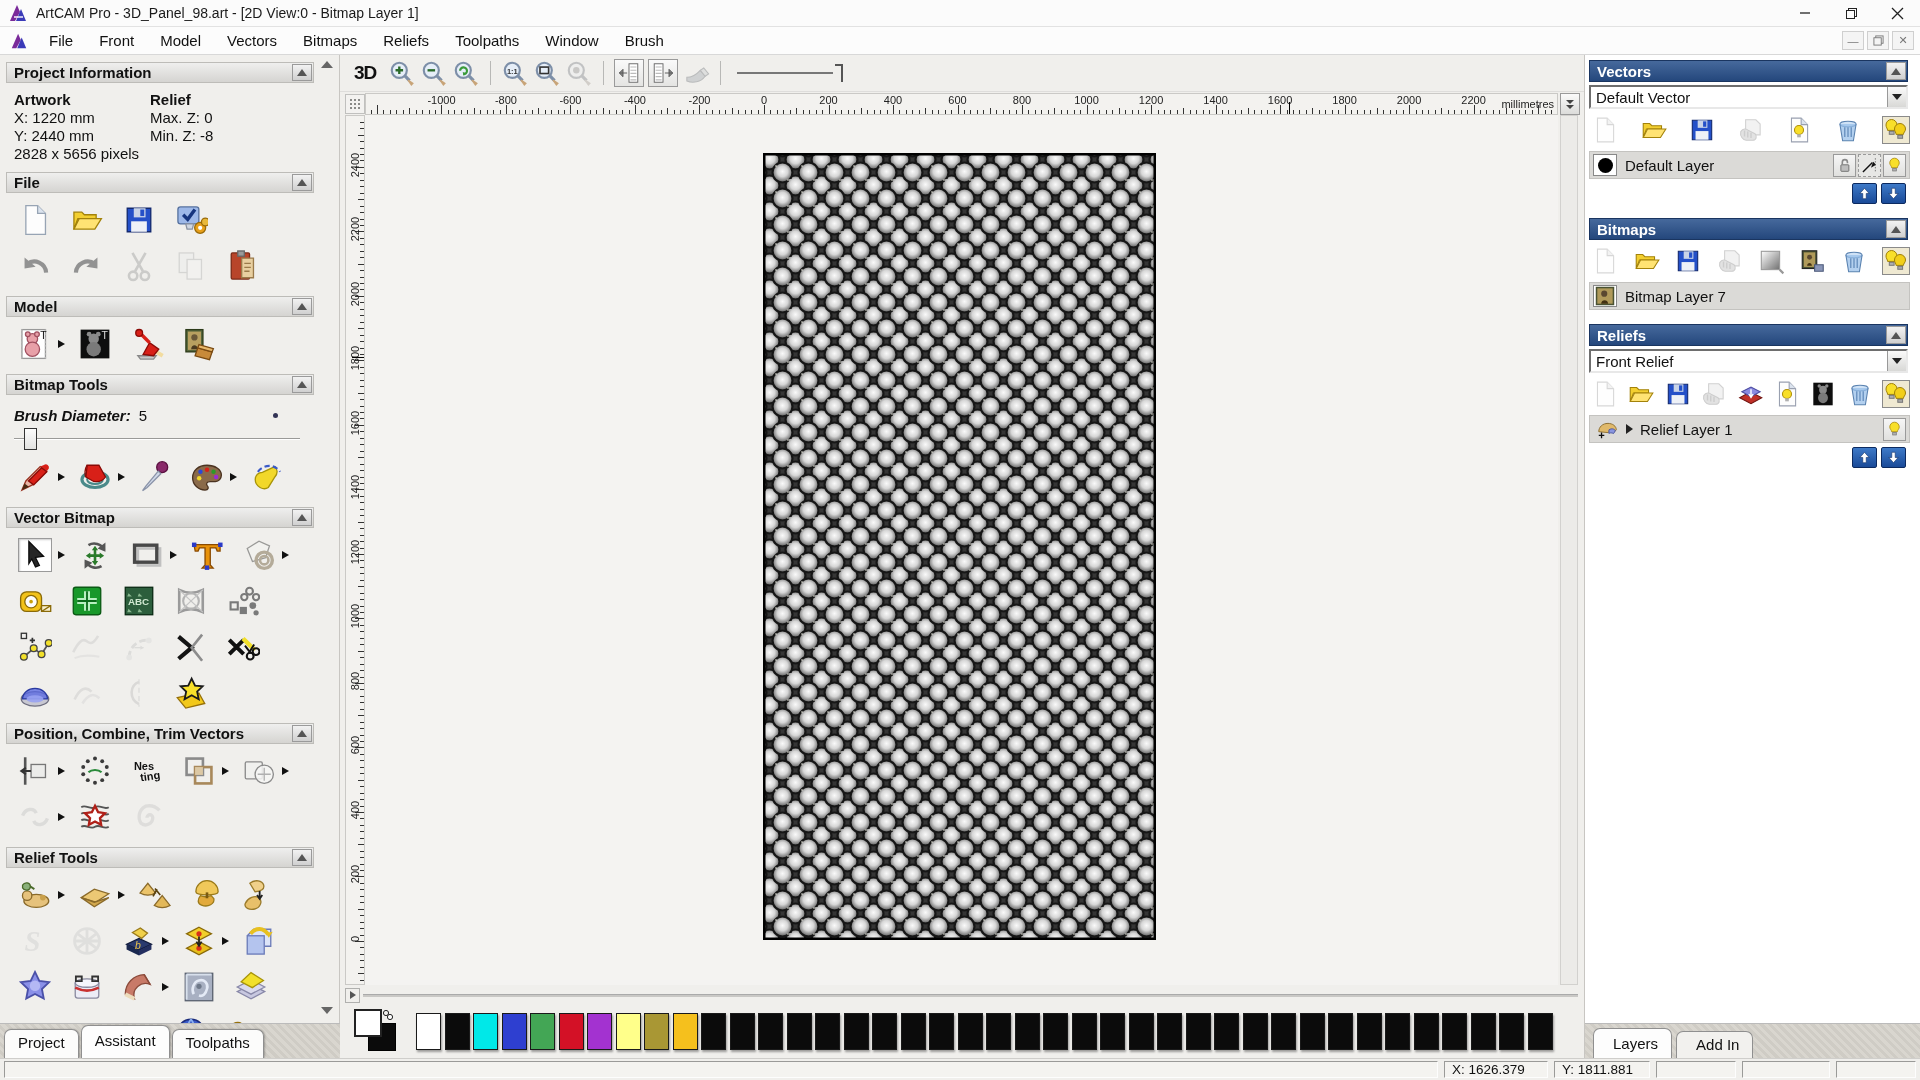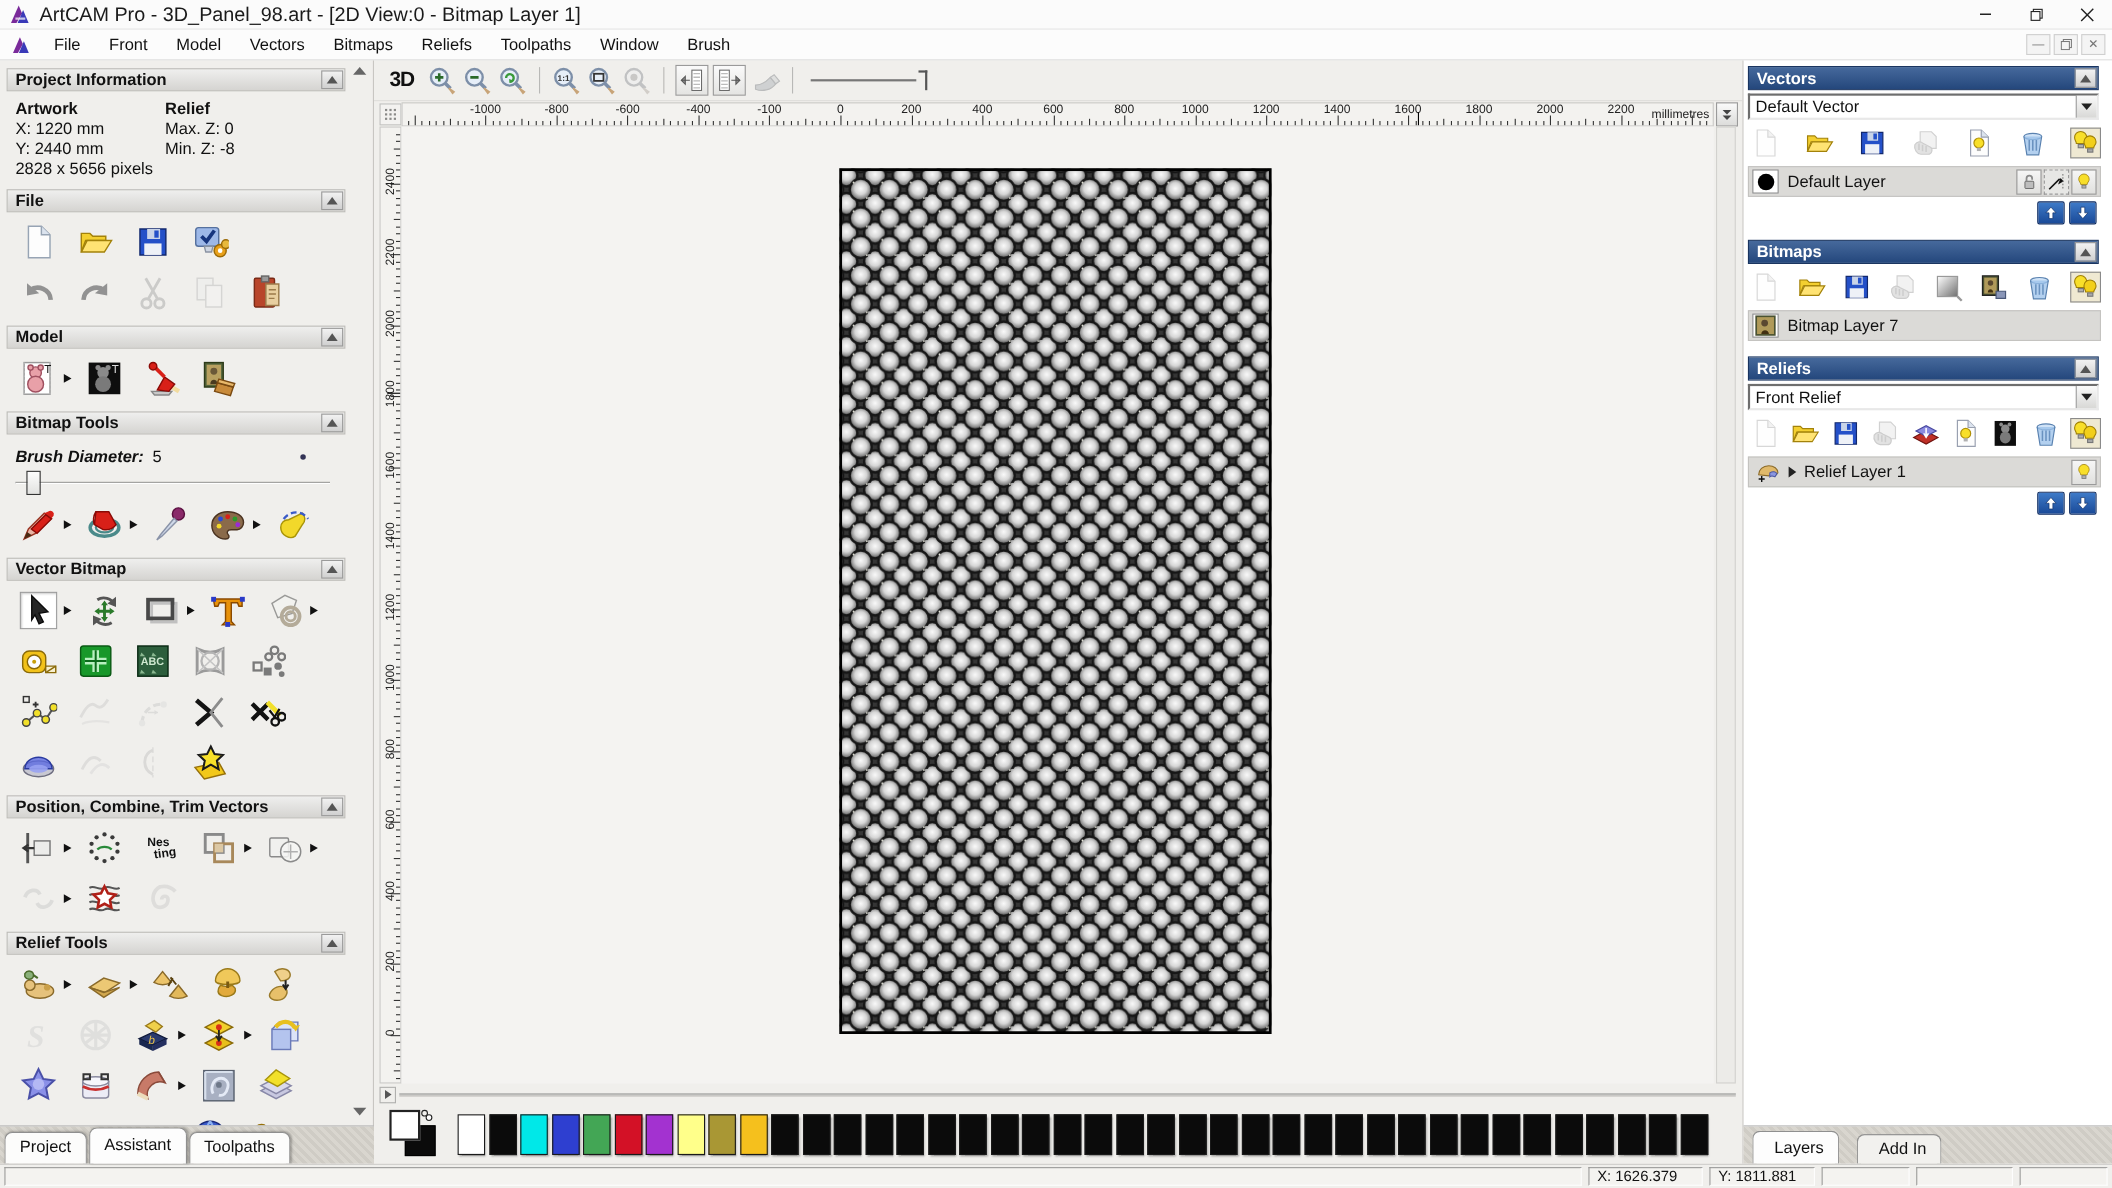--- a/index.html
+++ b/index.html
@@ -1,21 +1,21 @@
 <!DOCTYPE html>
 <html><head>
 <meta charset="utf-8">
 <style>
   html,body{margin:0;padding:0;width:1920px;height:1080px;overflow:hidden;
     font-family:"Liberation Sans","DejaVu Sans",sans-serif;background:#f0efed;color:#111;
     -webkit-font-smoothing:antialiased}
   *{box-sizing:border-box}
   
   #titlebar{position:absolute;left:0;top:0;width:1920px;height:27px;background:#fbfbfb;
-    border-bottom:1px solid #e2e2e2;display:flex;align-items:center;font-size:18px}
+    border-bottom:1px solid #e2e2e2;display:flex;align-items:center;font-size:14px}
   #titlebar .appicon{width:20px;height:20px;margin:0 8px 0 8px}
   #title-text{color:#1a1a1a}
   .wbtns{margin-left:auto;display:flex}
   .wbtn{width:46px;height:26px;display:flex;align-items:center;justify-content:center;color:#222;font-size:13px}
   #menubar{position:absolute;left:0;top:27px;width:1920px;height:28px;background:#fcfcfc;
     border-bottom:1px solid #d8d8d8;display:flex;align-items:center;font-size:15px}
   #menubar .appicon{width:18px;height:18px;margin:0 8px 0 10px}
   .menu-item{padding:3px 13px;color:#111}
   .mdibtns{margin-left:auto;display:flex;gap:3px;margin-right:6px}
   .mdibtn{width:22px;height:19px;border:1px solid #cfcfcf;background:#f4f4f4;color:#777;
@@ -117,21 +117,21 @@
   .layer-btns{position:absolute;right:3px;top:2px;display:flex;gap:2px}
   .lbtn{width:23px;height:23px;border:1px solid #9a9a9a;background:linear-gradient(#f6f6f6,#e0e0de);display:flex;align-items:center;justify-content:center}
   .lbtn svg{width:19px;height:19px}
   .lbtn.pressed{background:#e7e7e5;border-style:dashed}
   .updown{display:flex;justify-content:flex-end;gap:4px;margin:4px 14px 0 0}
   .arrow-btn{width:25px;height:21px;background:linear-gradient(#3e7ac8,#1a4a98);border:1px solid #0c2a60;border-radius:2px;display:flex;align-items:center;justify-content:center}
   .arrow-btn svg{width:15px;height:15px}
   .exp-tri{width:0;height:0;border-top:5px solid transparent;border-bottom:5px solid transparent;border-left:7px solid #222;margin-right:7px}
   #rp-tabs{position:absolute;left:0;top:968px;width:336px;height:35px;
     background:repeating-linear-gradient(45deg,#d9d6cf 0 3px,#cfccc5 3px 6px);border-top:1px solid #bbb;display:flex;align-items:flex-end;padding-left:8px}
-  .rtab{height:27px;margin-right:16px;padding:4px 13px 0 19px;background:#f2f1ee;border:1px solid #8f8f8f;border-bottom:none;border-radius:7px 7px 0 0;font-size:15px}
+  .rtab{height:27px;margin-right:4px;padding:4px 13px 0 19px;background:#f2f1ee;border:1px solid #8f8f8f;border-bottom:none;border-radius:7px 7px 0 0;font-size:15px}
   .rtab.active{background:#fdfdfd;height:30px;padding-top:6px}
   
   #statusbar{position:absolute;left:0;top:1058px;width:1920px;height:22px;background:#f0efec;border-top:1px solid #cfcecb;
     display:flex;align-items:center;font-size:13.5px;padding:0 4px;gap:6px}
   .scell{height:17px;border:1px solid;border-color:#9a9a98 #fdfdfd #fdfdfd #9a9a98;background:#f4f3f0;display:flex;align-items:center;padding:0 7px;white-space:nowrap}
   .scell.fill{flex:1}
   .nesttxt{font-weight:bold;font-size:11px;line-height:10px;color:#111;text-align:left}
   .nesttxt span{display:block}
   .nesttxt span:nth-child(2){margin-left:6px;transform:rotate(-8deg)}
 </style>
@@ -1117,21 +1117,21 @@
       <span class="htick" style="left: 1152.75px; height: 4px;"></span>
       <span class="htick" style="left: 1159.2px; height: 4px;"></span>
       <span class="htick" style="left: 1165.65px; height: 4px;"></span>
       <span class="htick" style="left: 1172.1px; height: 9px;"></span>
       <span class="htick" style="left: 1178.55px; height: 4px;"></span>
       <span class="htick" style="left: 1185px; height: 4px;"></span>
       <span class="hlab" style="left: 75.459px;">-1000</span>
       <span class="hlab" style="left: 139.967px;">-800</span>
       <span class="hlab" style="left: 204.475px;">-600</span>
       <span class="hlab" style="left: 268.984px;">-400</span>
-      <span class="hlab" style="left: 333.492px;">-100</span>
+      <span class="hlab" style="left: 333.492px;">-200</span>
       <span class="hlab" style="left: 398px;">0</span>
       <span class="hlab" style="left: 462.508px;">200</span>
       <span class="hlab" style="left: 527.016px;">400</span>
       <span class="hlab" style="left: 591.525px;">600</span>
       <span class="hlab" style="left: 656.033px;">800</span>
       <span class="hlab" style="left: 720.541px;">1000</span>
       <span class="hlab" style="left: 785.049px;">1200</span>
       <span class="hlab" style="left: 849.557px;">1400</span>
       <span class="hlab" style="left: 914.066px;">1600</span>
       <span class="hlab" style="left: 978.574px;">1800</span>

